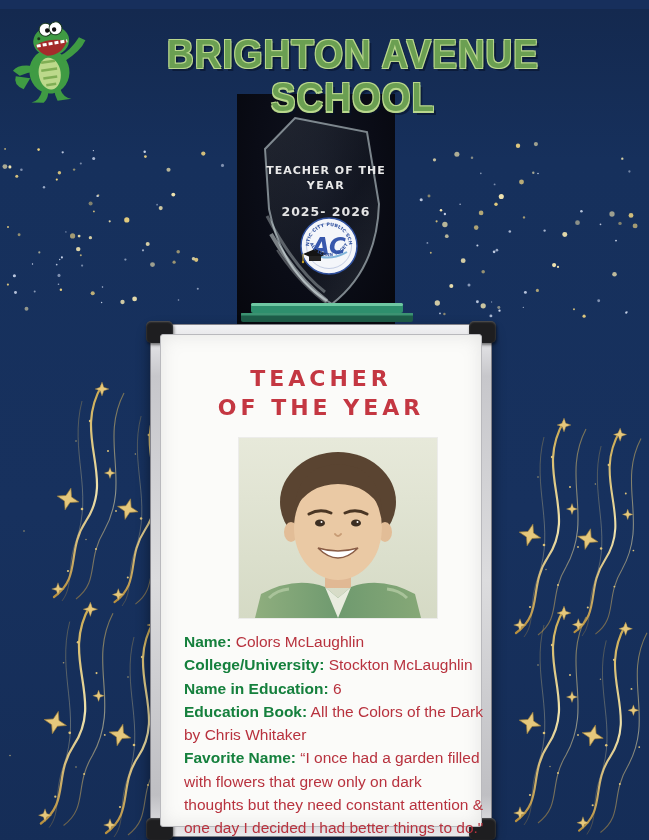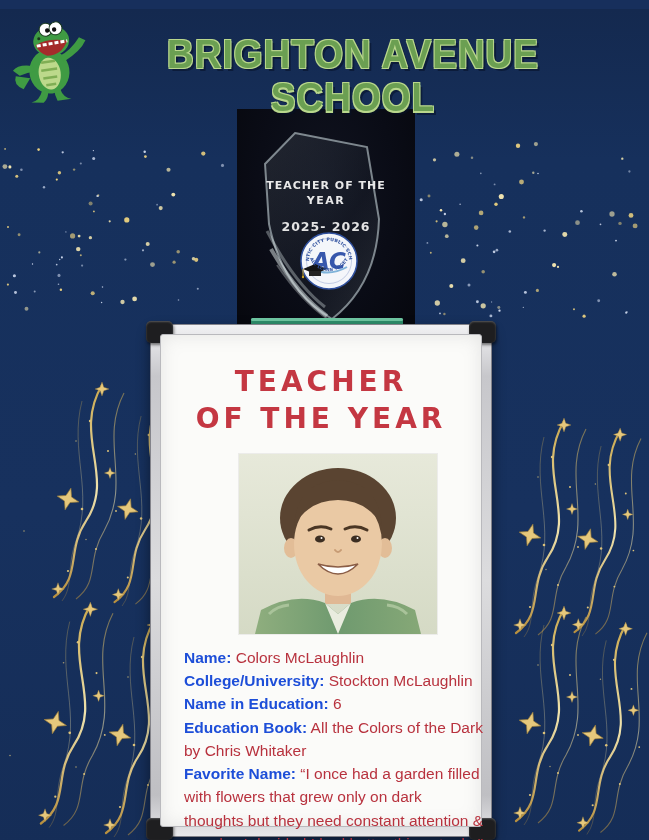--- a/index.html
+++ b/index.html
@@ -17,48 +17,48 @@
   #mascot{position:absolute;left:8px;top:10px;width:90px;height:84px;z-index:3;}
   #school-title{
     position:absolute;left:88px;top:24px;width:530px;z-index:3;text-align:center;
     font-size:37px;font-weight:900;letter-spacing:1px;line-height:1.05;
     color:#6b9f52;transform:scaleY(1.12);transform-origin:top;
     text-shadow:-1px -1px 0 #b9d78c,1px -1px 0 #b9d78c,-1px 1px 0 #b9d78c,1px 1px 0 #b9d78c,
                  3px 3px 0 rgba(6,17,38,.55);
   }
   
   #trophy{
-    position:absolute;left:237px;top:100px;width:178px;height:232px;z-index:2;
+    position:absolute;left:237px;top:85px;width:158px;height:232px;z-index:2;
     background:radial-gradient(ellipse at 50% 35%,#10131f 0%,#0a0c16 55%,#06070d 100%);
   }
   
   #board{
     position:absolute;left:150px;top:315px;width:340px;height:511px;z-index:4;
     background:linear-gradient(180deg,#f1f1f3 0%,#c7c7cb 10%,#dcdcde 50%,#bfbfc3 92%,#e8e8ea 100%);
     border:1px solid #83838a;border-radius:7px;
     box-shadow:0 6px 14px rgba(0,0,0,.45);
   }
   #board-inner{
     position:absolute;inset:9px;background:#fbfbf9;border:1px solid #b9b9bd;border-radius:3px;
     box-shadow:inset 0 0 18px rgba(120,120,130,.18);
   }
   .cap{position:absolute;width:27px;height:22px;background:#1e1e20;border-radius:5px;
        box-shadow:inset 0 1px 2px rgba(255,255,255,.25),1px 2px 3px rgba(0,0,0,.5);}
   .cap.tl{left:-5px;top:-4px;} .cap.tr{right:-5px;top:-4px;}
   .cap.bl{left:-5px;bottom:-4px;} .cap.br{right:-5px;bottom:-4px;}
   #board-heading{
     margin-top:29px;text-align:center;color:#c43742;font-weight:700;
-    font-size:28px;letter-spacing:4px;line-height:1.32;
+    font-size:22px;letter-spacing:4px;line-height:1.32;
     font-family:"DejaVu Sans",sans-serif;
   }
   #portrait{display:block;margin:16px 0 0 78px;width:198px;height:180px;
             box-shadow:0 0 0 1px rgba(0,0,0,.06);}
   #fields{margin:12px 13px 0 23px;width:300px;color:#b8323e;font-size:15.5px;line-height:1.5;}
   #fields p{margin:0;}
-  #fields .lbl{font-weight:700;color:#1d4ed8;}
+  #fields .lbl{font-weight:700;color:#15803d;}
 </style>
 </head>
 <body>
 
 <div id="page">
 
   <svg id="deco" width="649" height="840" viewBox="0 0 649 840">
     <defs>
       <linearGradient id="gg" x1="0" y1="0" x2="0" y2="1">
         <stop offset="0" stop-color="#caa84f"></stop>

